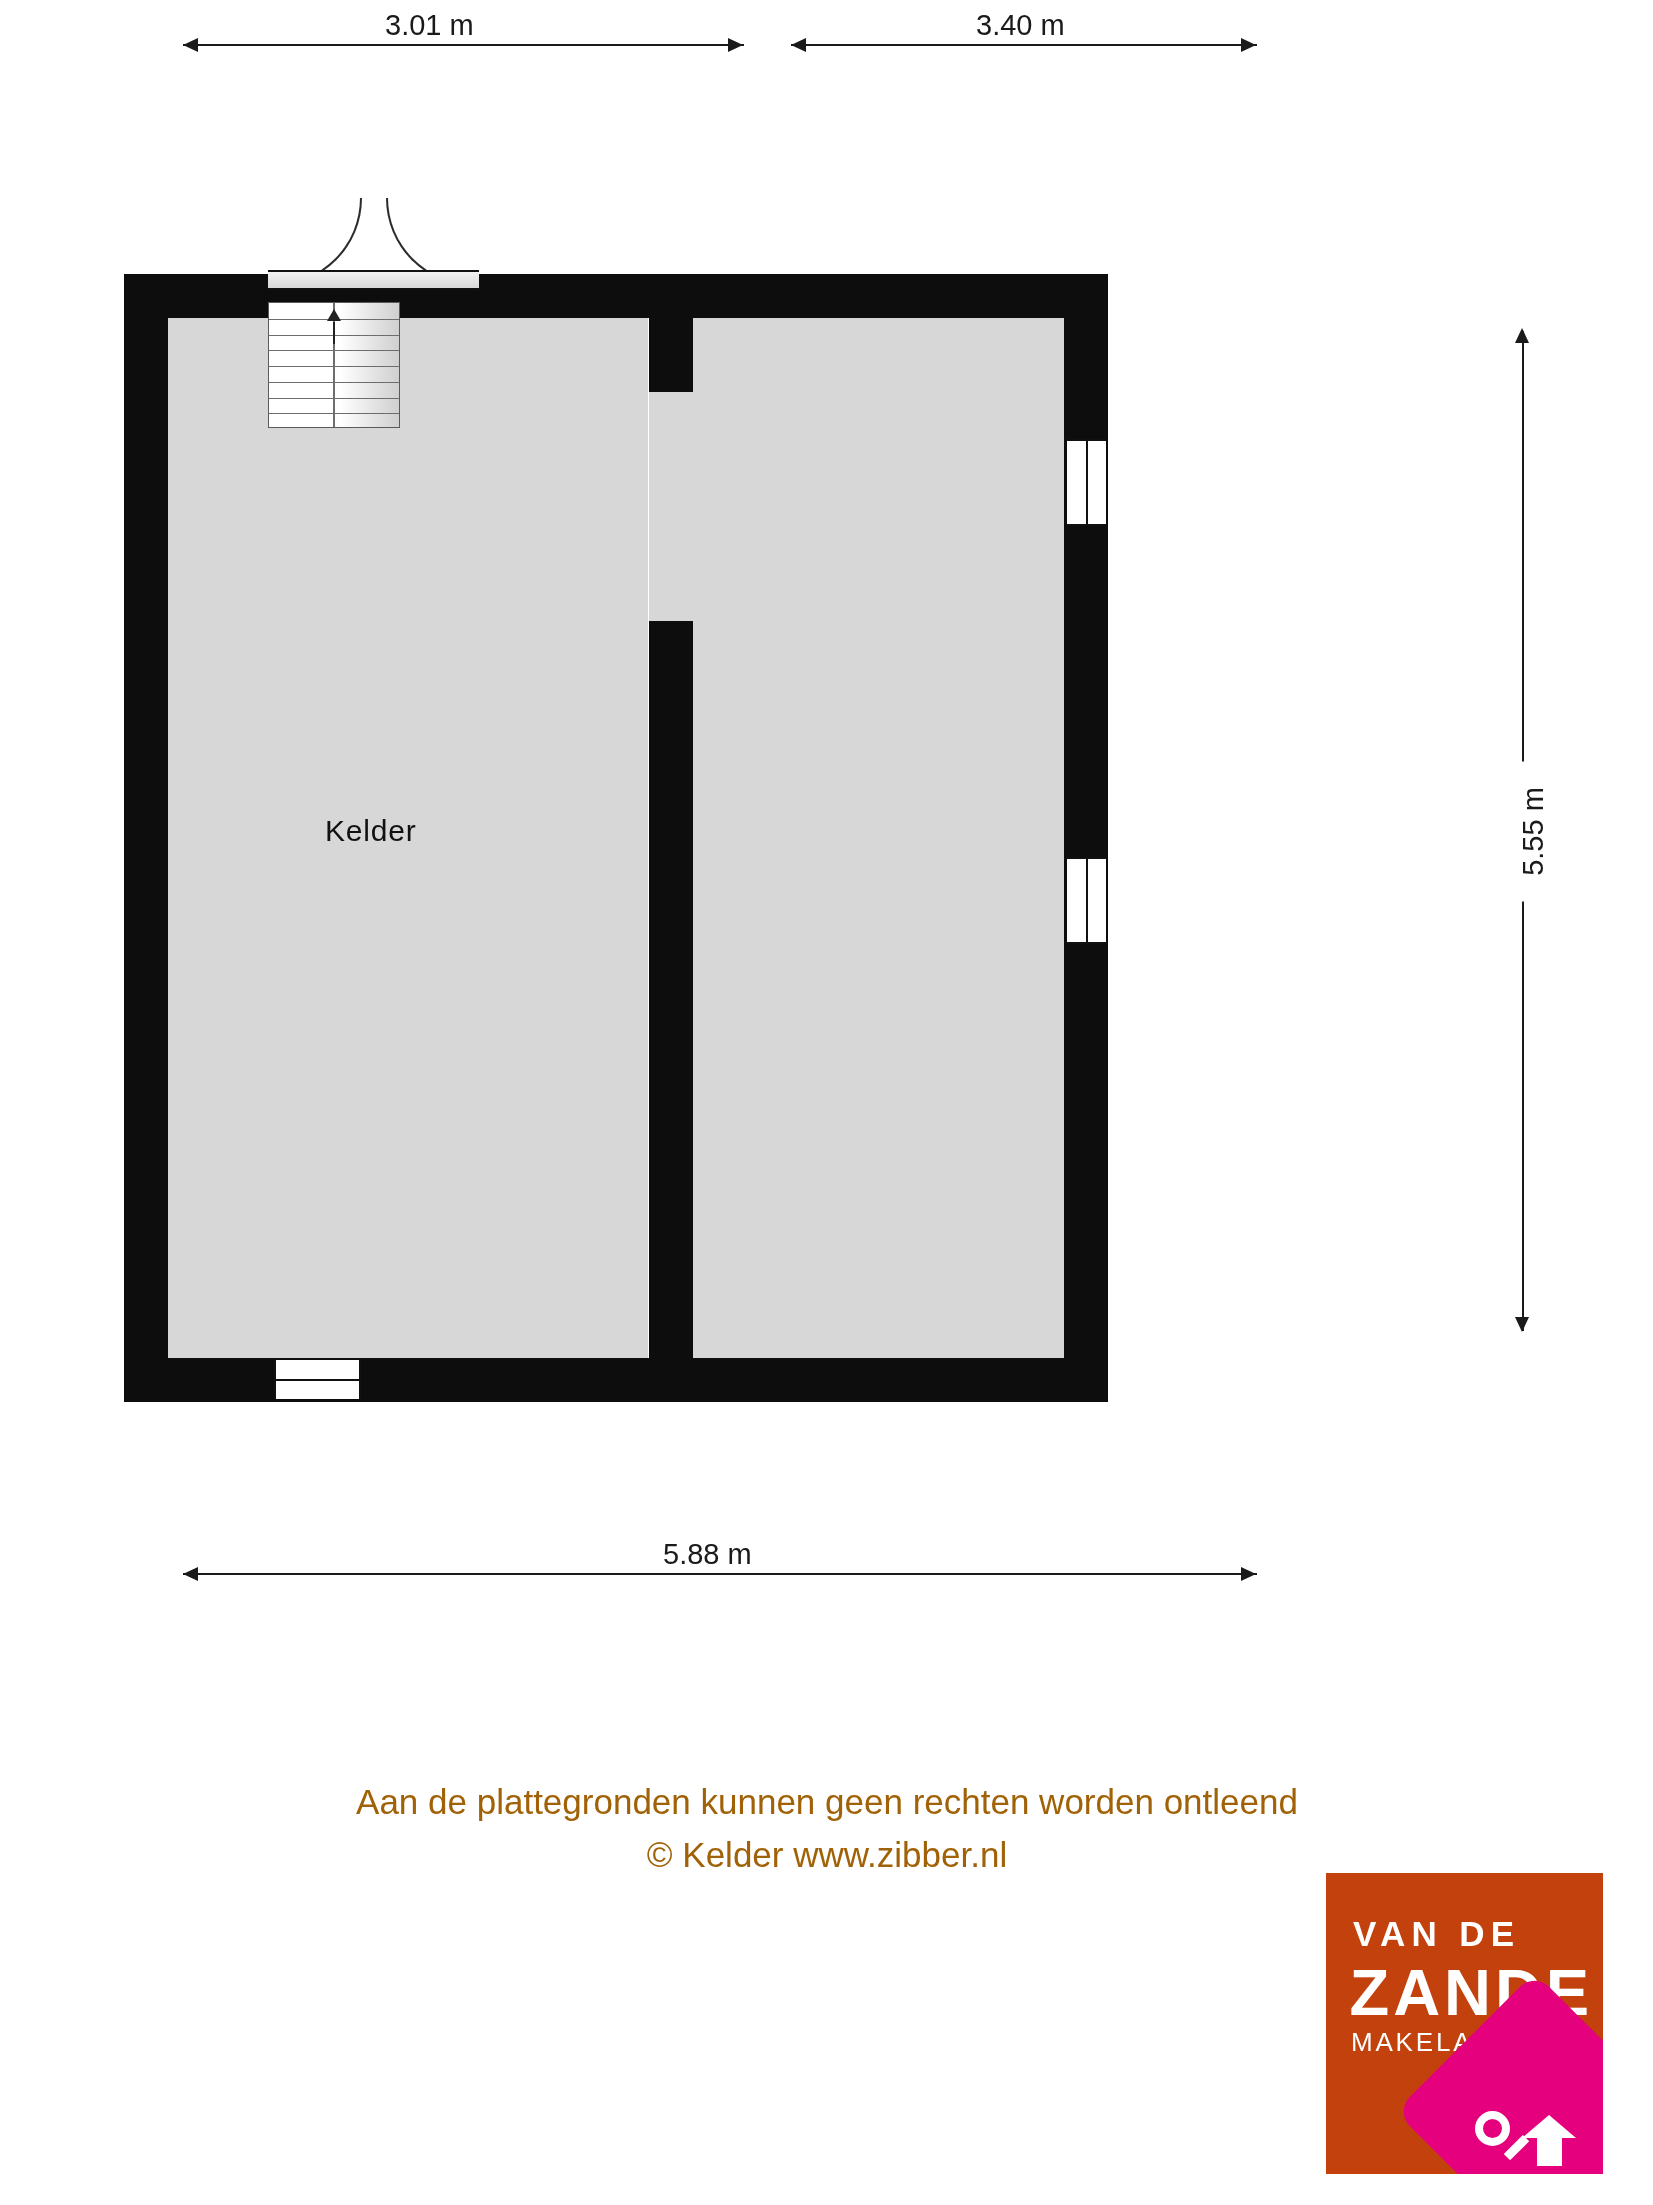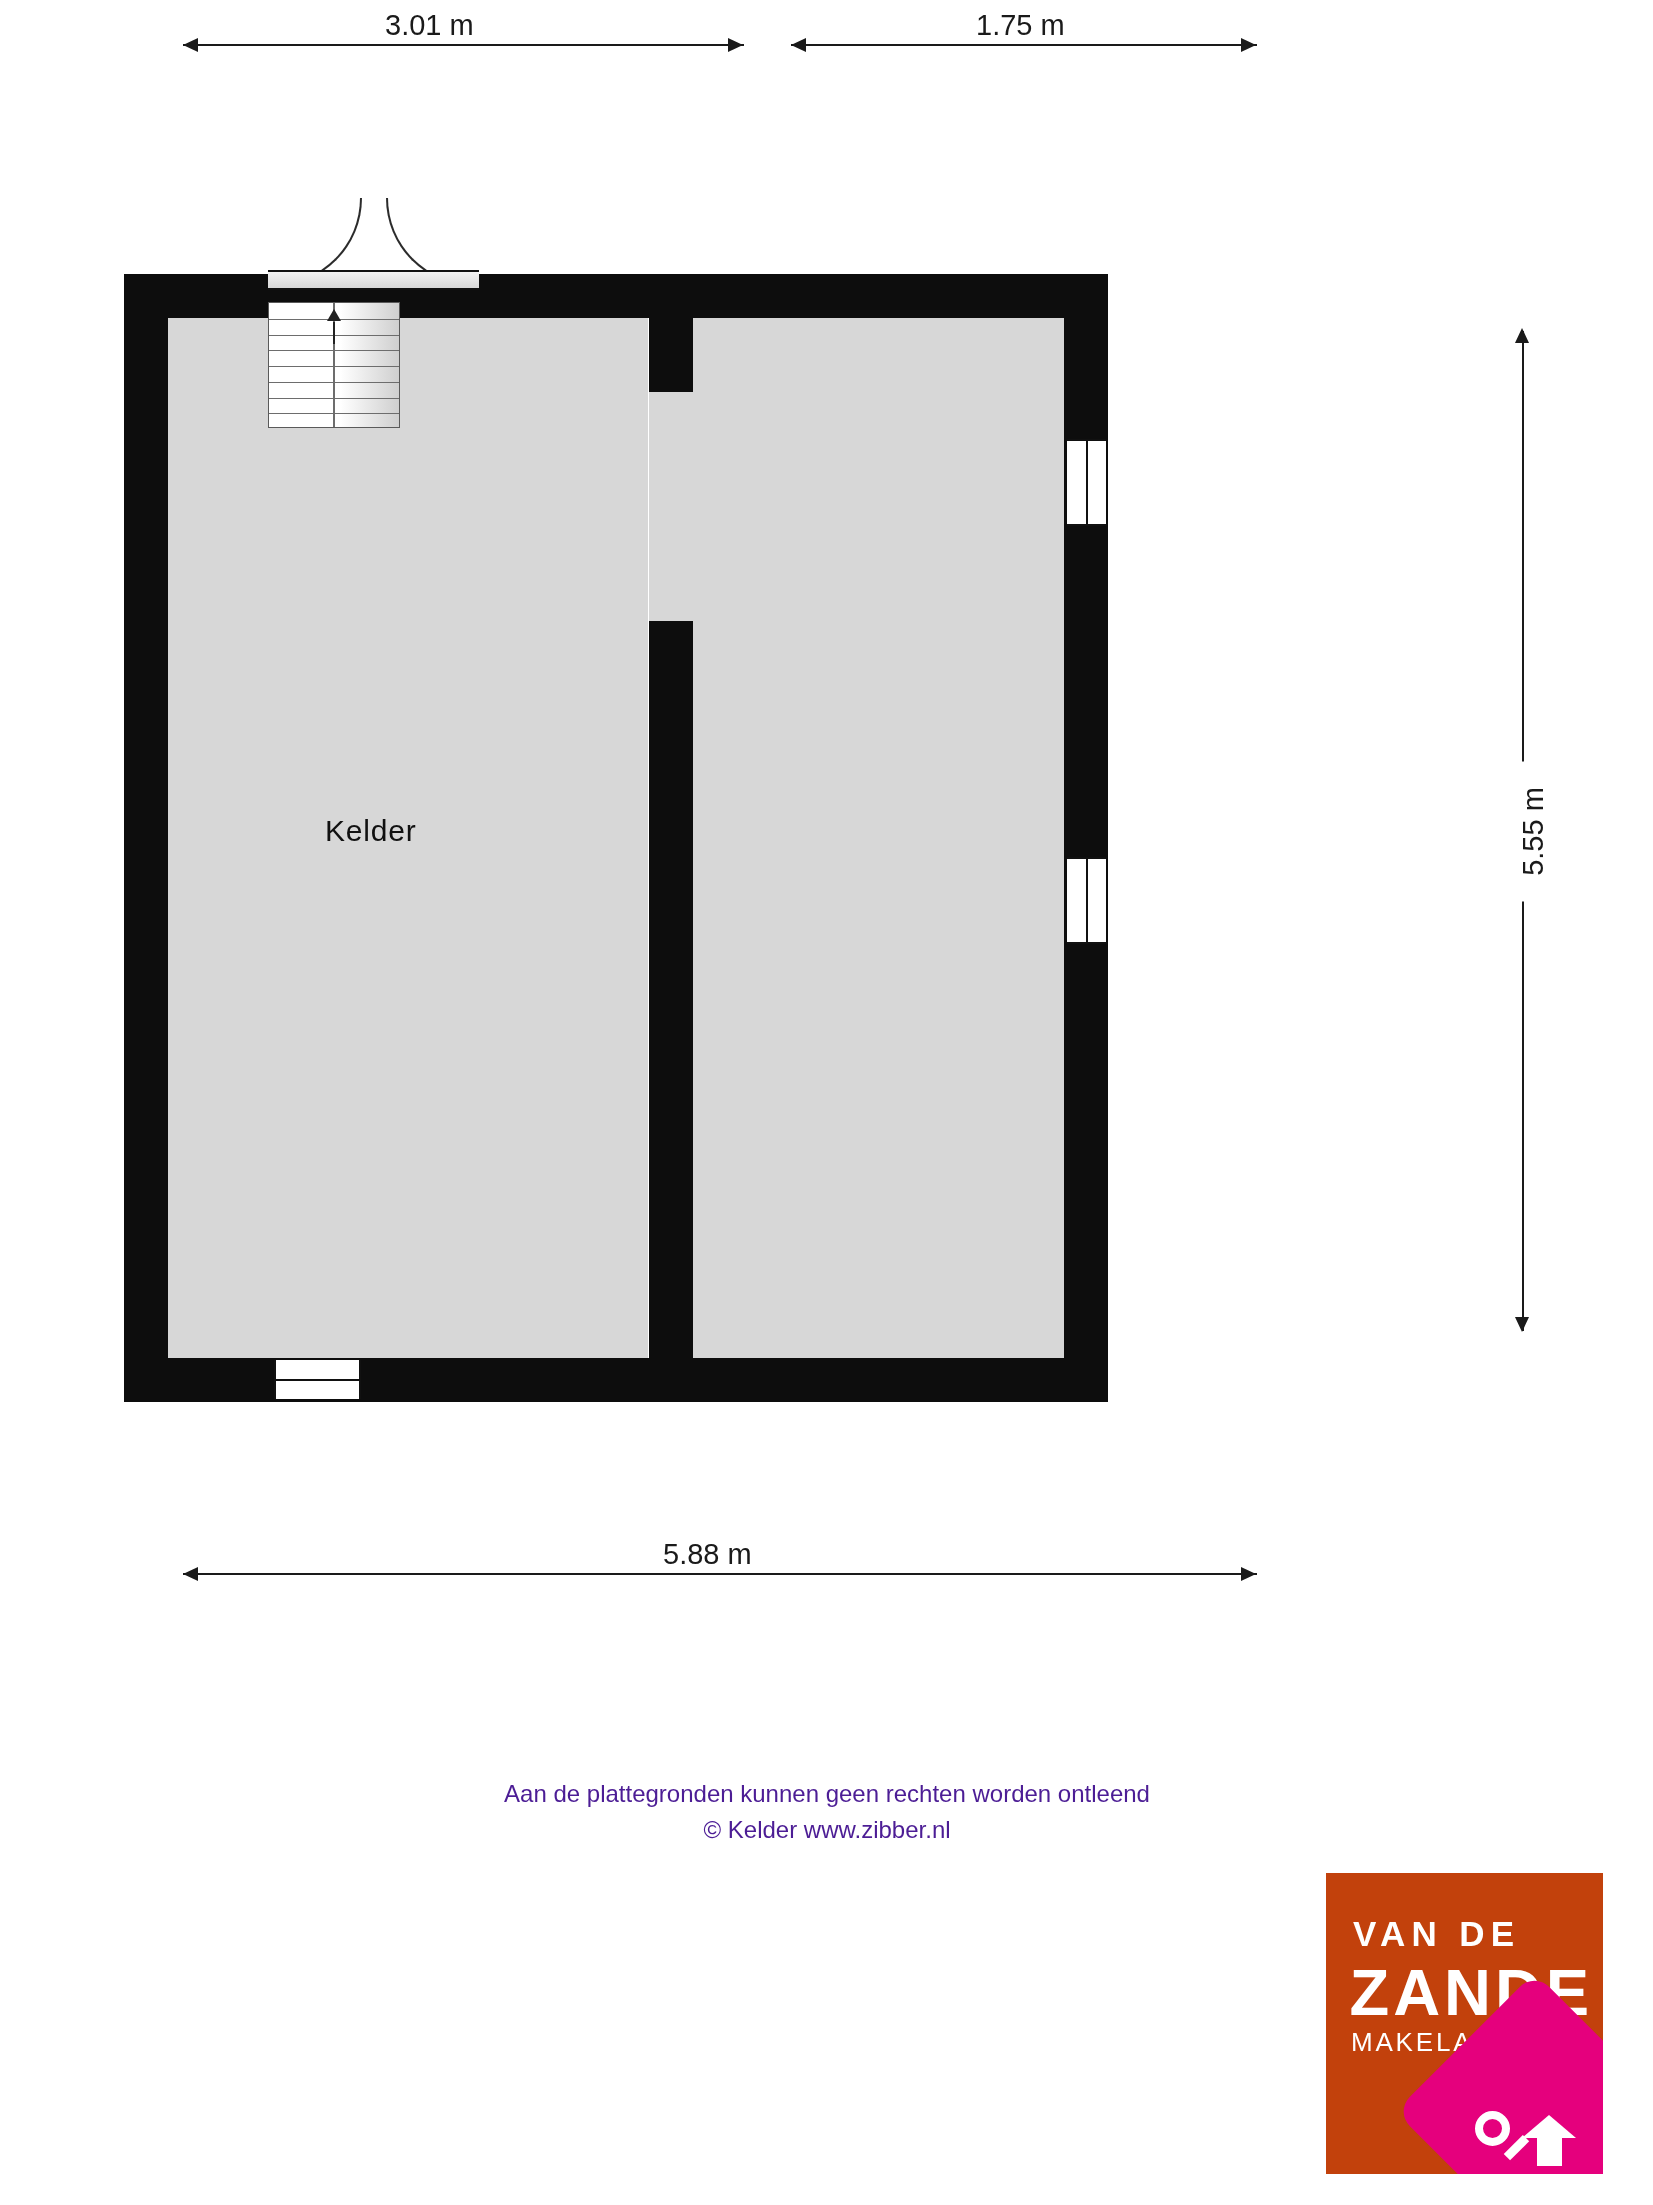--- a/index.html
+++ b/index.html
@@ -215,22 +215,22 @@
 
   
   #footer {
     position: absolute;
     left: 0;
     top: 1776px;
     width: 1654px;
     text-align: center;
   }
   #footer div {
-    font-size: 24px;
-    color: #4c1d95;
+    font-size: 35px;
+    color: #a16207;
     line-height: 1.5;
   }
 
   
   #logo {
     position: absolute;
     left: 1326px;
     top: 1873px;
     width: 277px;
     height: 301px;
@@ -318,21 +318,21 @@
   <div class="dim-line-h" style="left:183px; top:44px; width:561px;"></div>
   <div class="arrow arrow-left" style="left:183px; top:38px;"></div>
   <div class="arrow arrow-right" style="left:728px; top:38px;"></div>
   <div class="dim-label" style="left:374px; top:25px; transform:translateY(-50%);">3.01 m</div>
 </div>
 
 <div>
   <div class="dim-line-h" style="left:791px; top:44px; width:466px;"></div>
   <div class="arrow arrow-left" style="left:791px; top:38px;"></div>
   <div class="arrow arrow-right" style="left:1241px; top:38px;"></div>
-  <div class="dim-label" style="left:965px; top:25px; transform:translateY(-50%);">1.75 m</div>
+  <div class="dim-label" style="left:965px; top:25px; transform:translateY(-50%);">3.40 m</div>
 </div>
 
 <div>
   <div class="dim-line-v" style="left:1522px; top:331px; height:1000px;"></div>
   <div class="arrow arrow-up" style="left:1515px; top:328px;"></div>
   <div class="arrow arrow-down" style="left:1515px; top:1317px;"></div>
   <div class="dim-label rot" style="left:1463px; top:815px; width:118px; text-align:center;">5.55 m</div>
 </div>
 
 <div id="plan">

